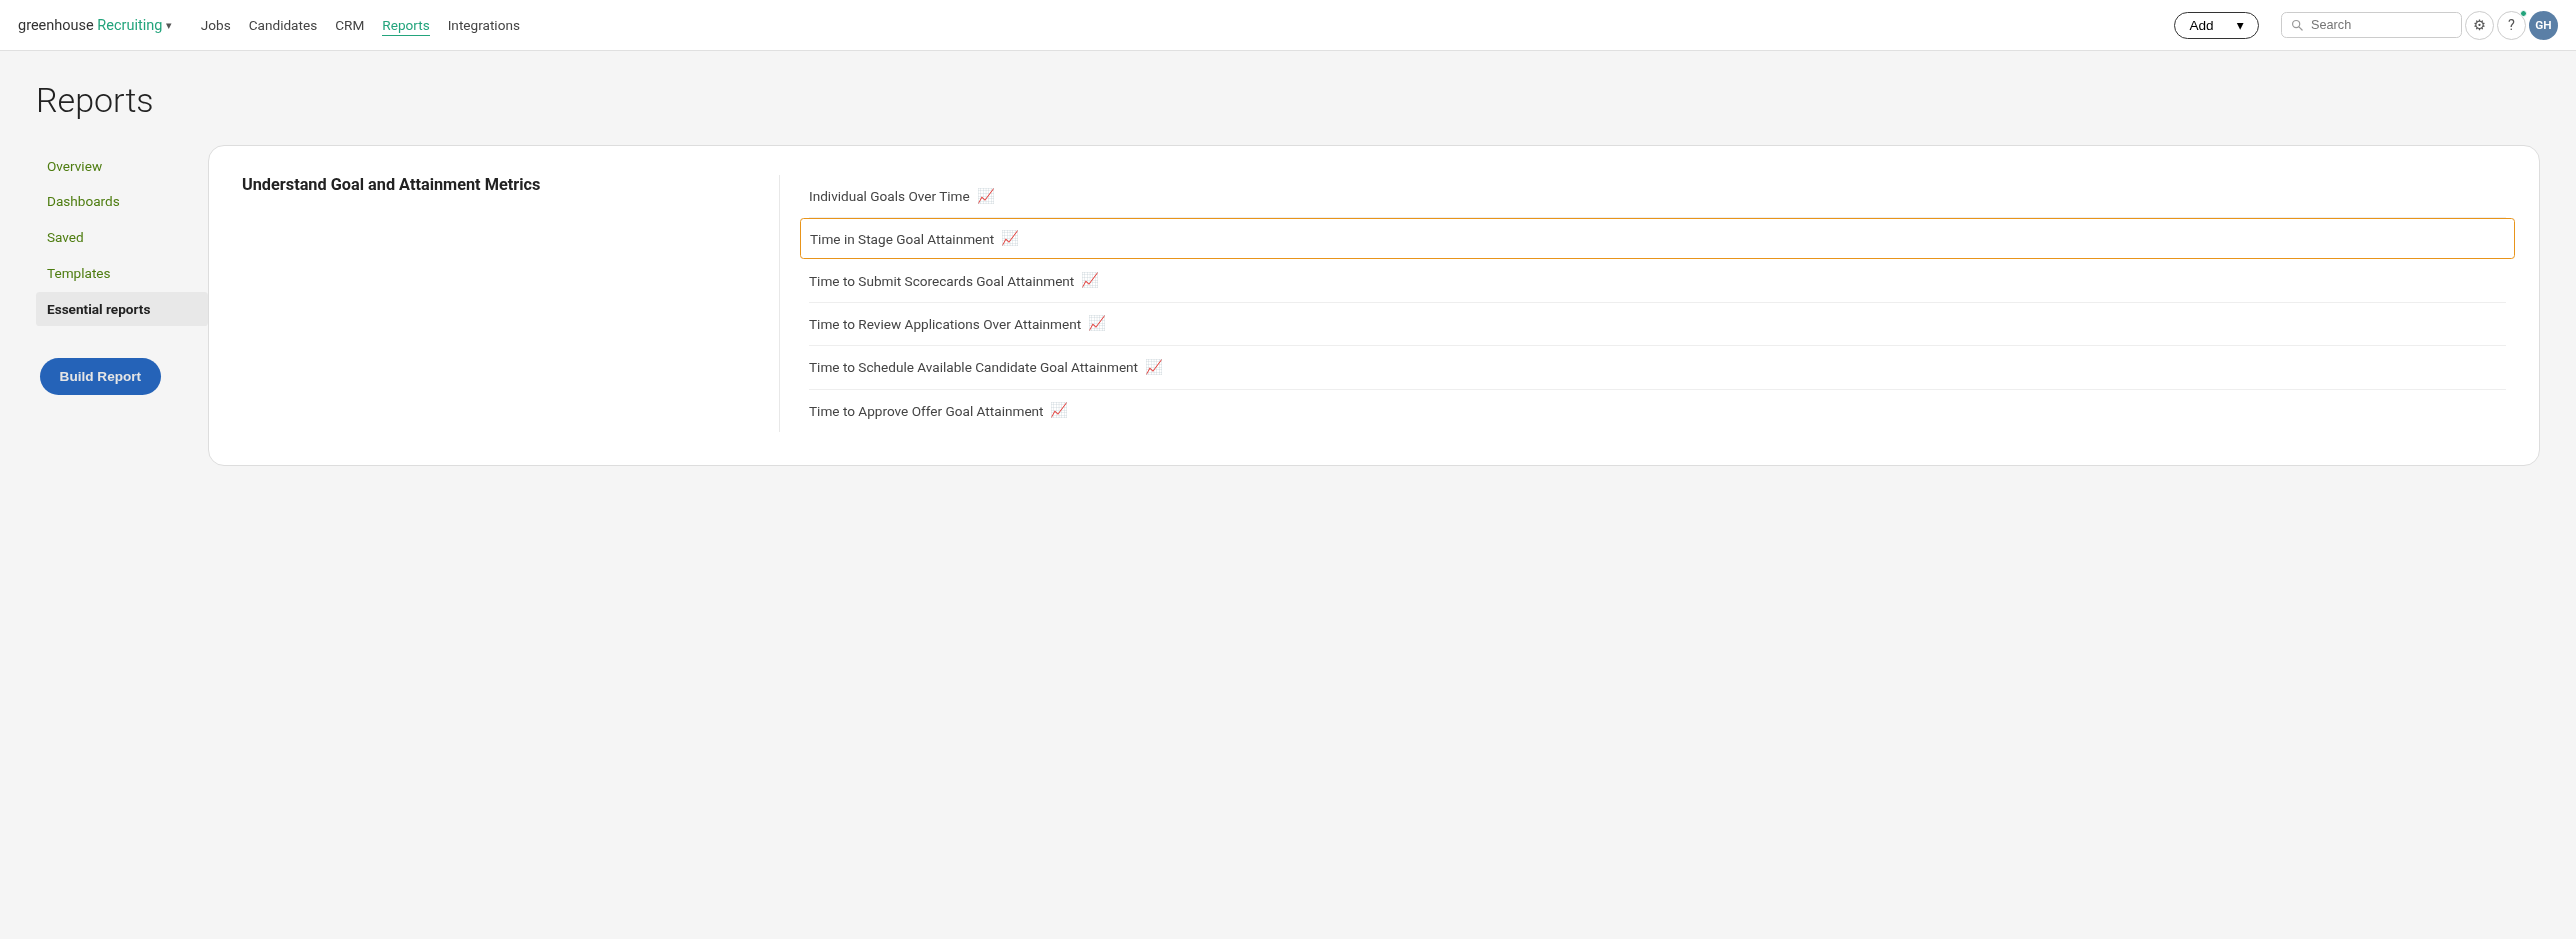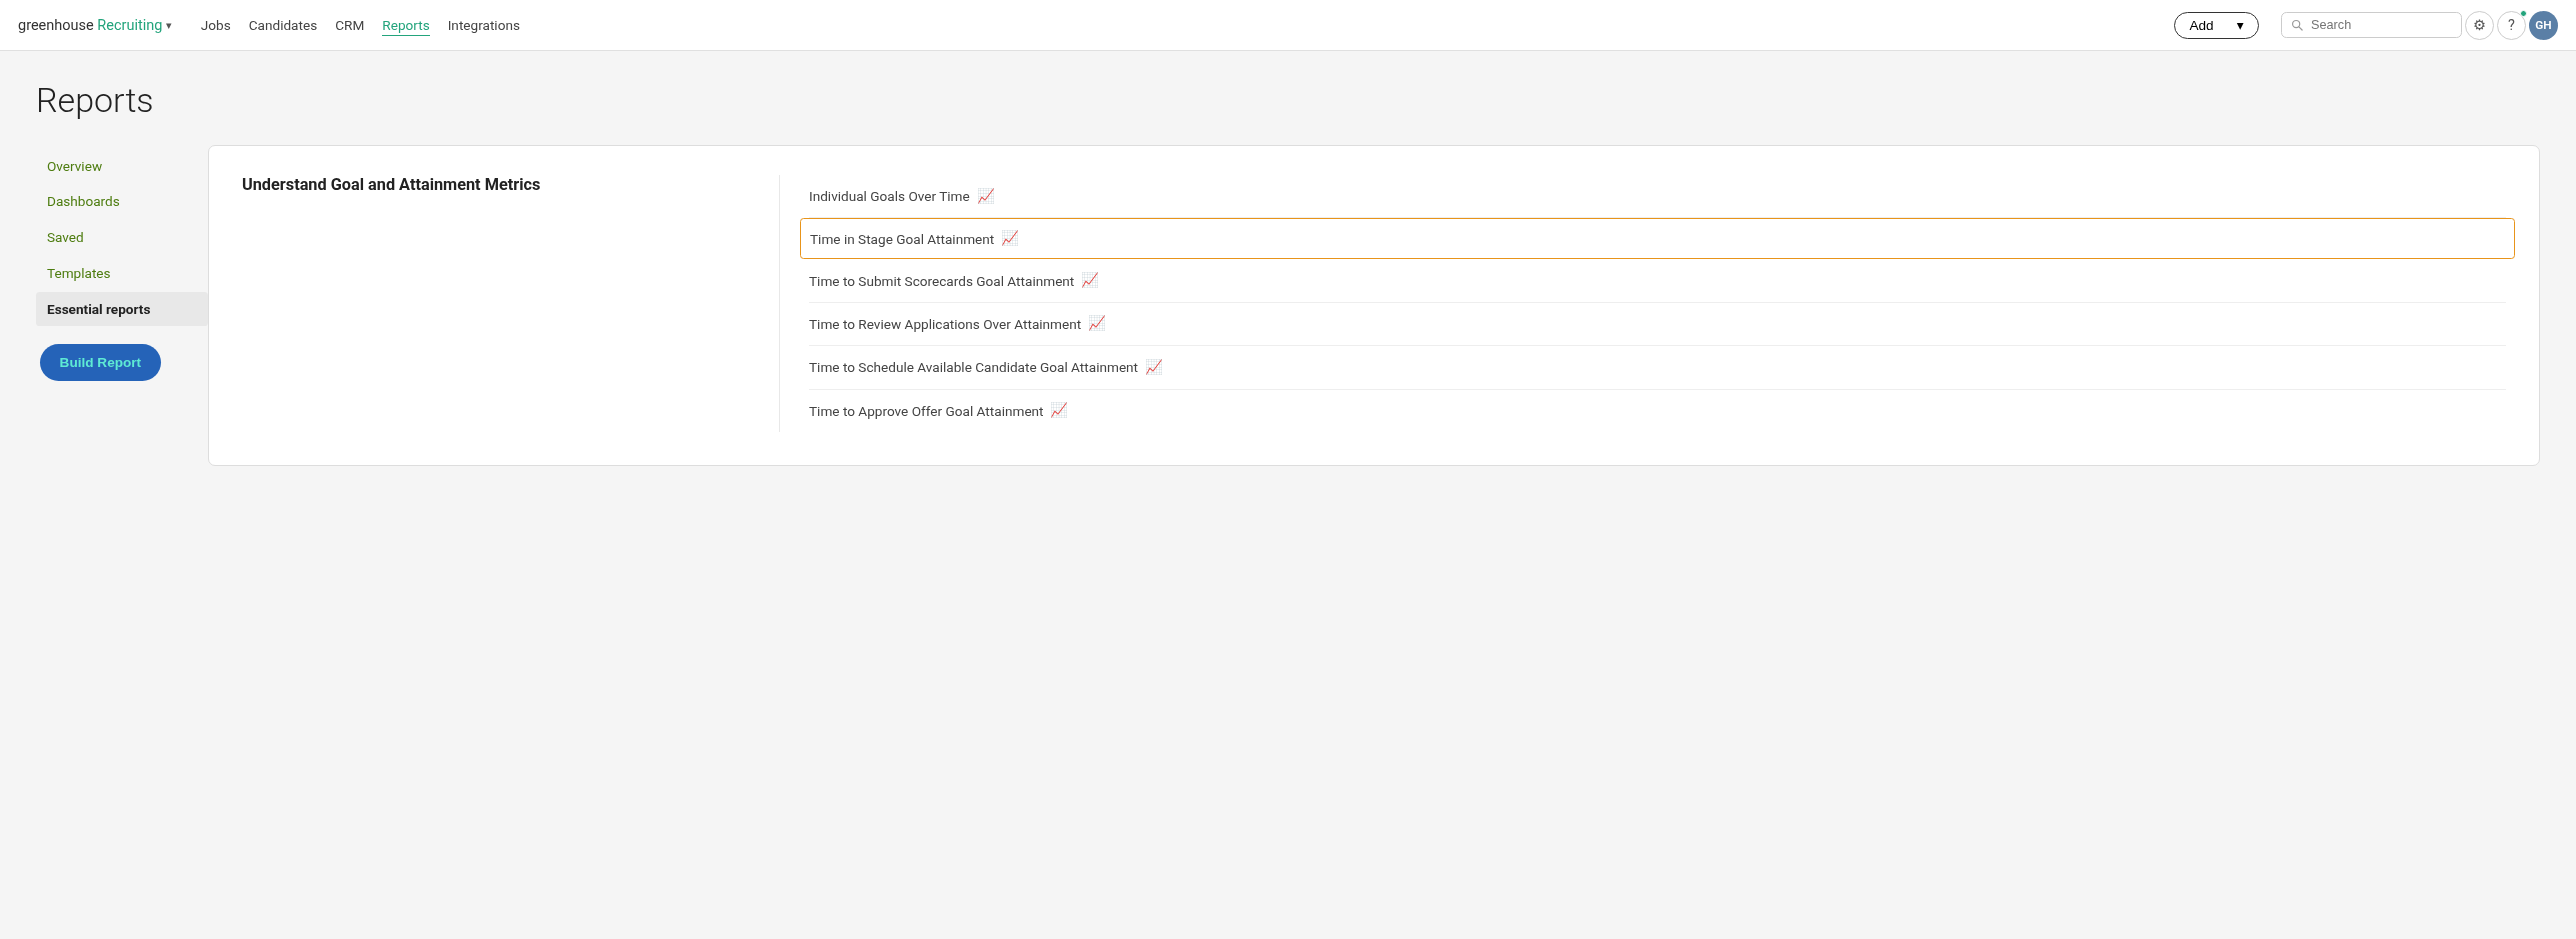--- a/index.html
+++ b/index.html
@@ -147,38 +147,38 @@
       text-decoration: none;
       margin-bottom: 1.8px;
     }
     .sidebar-item.active {
       background: #e8e8e8;
       font-weight: 700;
       color: #222;
     }
     .build-report-btn {
       background: #2563b8;
-      color: #5eead4;
+      color: #e5e5e5;
       border: none;
       border-radius: 20px;
       padding: 11px 20px;
       font-size: 13.6px;
       font-weight: 600;
       cursor: pointer;
-      margin-top: 16px;
+      margin-top: 30px;
       margin-left: 3.6px;
       display: inline-block;
     }
 
     
     .main-panel {
       flex: 1;
       background: #fff;
       border: 0.9px solid #ddd;
-      border-radius: 7px;
+      border-radius: 16px;
       padding: 29px 33px 33px 33px;
     }
 
     .section-title {
       font-size: 16.3px;
       font-weight: 700;
       color: #222;
       margin-bottom: 9px;
     }
     .section-desc {

